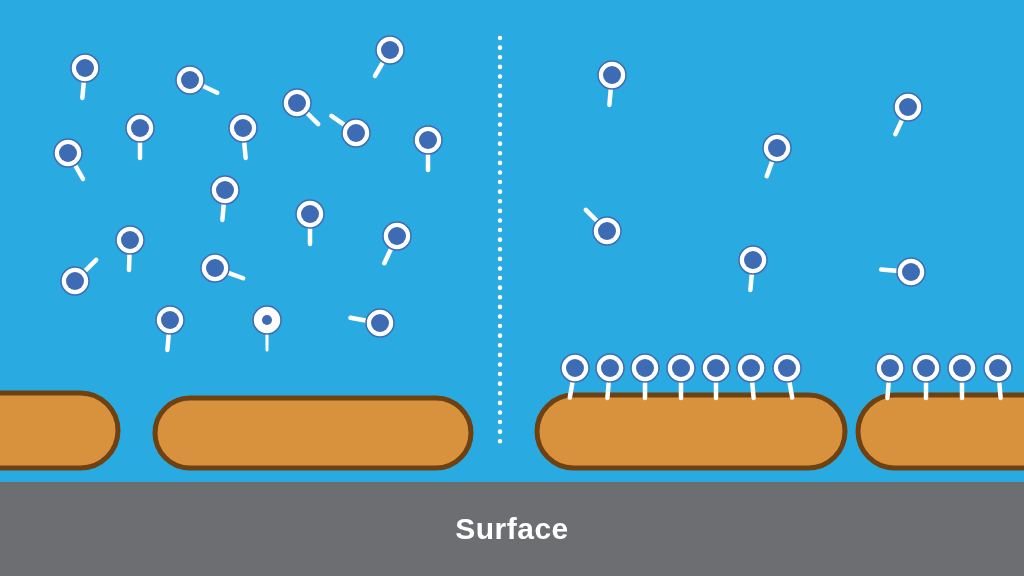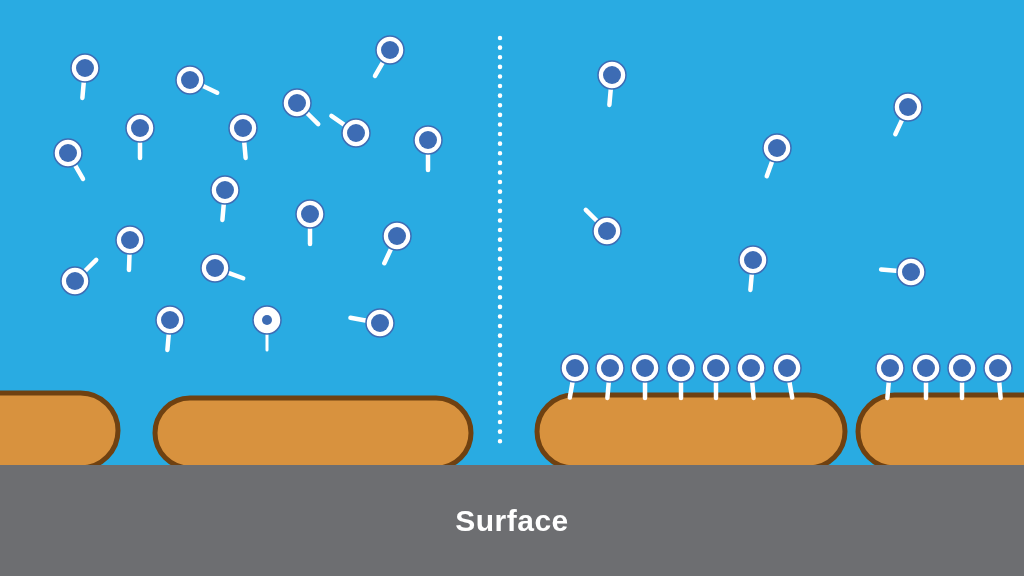--- a/index.html
+++ b/index.html
@@ -197,16 +197,16 @@
         <line x1="962" y1="380" x2="962" y2="398" stroke="#ffffff" stroke-width="4.5" stroke-linecap="round"></line>
         <circle cx="962" cy="368" r="14" fill="#ffffff" stroke="#3D6CB4" stroke-width="1.5"></circle>
         <circle cx="962" cy="368" r="9" fill="#3D6CB4"></circle>
       </g>
       <g>
         <line x1="999.0458689129719" y1="379.95433637710096" x2="1000.6146722824298" y2="397.88584094275234" stroke="#ffffff" stroke-width="4.5" stroke-linecap="round"></line>
         <circle cx="998" cy="368" r="14" fill="#ffffff" stroke="#3D6CB4" stroke-width="1.5"></circle>
         <circle cx="998" cy="368" r="9" fill="#3D6CB4"></circle>
       </g>
     </svg>
-  <div id="surface-band" style="height: 111px; background: rgb(109, 110, 113);">
+  <div id="surface-band" style="height: 94px; background: rgb(109, 110, 113);">
     <span id="surface-label" style="color: rgb(255, 255, 255);">Surface</span>
   </div>
 </div>
 
 </body></html>

